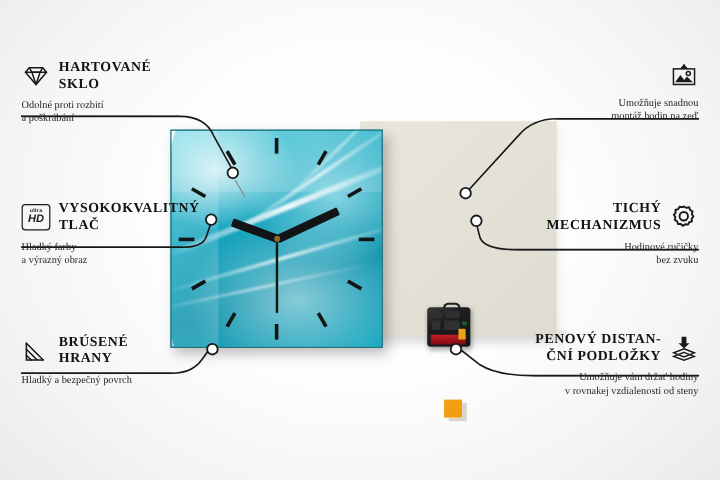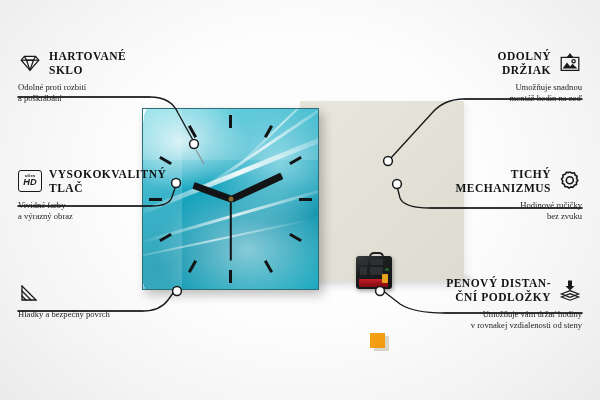--- a/index.html
+++ b/index.html
@@ -267,42 +267,42 @@
 
   <div class="feat left" id="feat-2">
     <div class="hdrow">
       <span class="hd-badge">
         <span class="u">ultra</span>
         <span class="h">HD</span>
       </span>
       <span class="title">VYSOKOKVALITNÝ
 TLAČ</span>
     </div>
-    <div class="desc">Vividné farby
+    <div class="desc">Hladký farby
 a výrazný obraz</div>
   </div>
 
   <div class="feat left" id="feat-3">
     <div class="hdrow">
       <span class="ic">
         <svg viewBox="0 0 24 24" fill="none" stroke="#17191b" stroke-width="1.3" stroke-linecap="round">
           <path d="M4 6 L18 20"></path>
           <path d="M4 11 L13 20"></path>
           <path d="M4 16 L8 20"></path>
           <path d="M4 6 L4 20 L18 20"></path>
         </svg>
       </span>
+      <span class="title">BRÚSENÉ
+HRANY</span>
     </div>
     <div class="desc">Hladký a bezpečný povrch</div>
   </div>
 
   <div class="feat right" id="feat-4">
     <div class="hdrow">
-      <span class="title">ODOLNÝ
-DRŽIAK</span>
       <span class="ic">
         <svg viewBox="0 0 24 24" fill="none" stroke="#17191b" stroke-width="1.25">
           <path d="M12 2.6 L12 5.2"></path>
           <path d="M9.4 6.2 L12 3.4 L14.6 6.2" fill="#17191b"></path>
           <rect x="3.2" y="6.4" width="17.6" height="13"></rect>
           <path d="M4.6 17.6 L9 11.6 L12.2 15.6 L14.4 12.8 L19.4 17.6 Z" fill="#17191b" stroke="none"></path>
           <circle cx="15.6" cy="10.2" r="1.7"></circle>
         </svg>
       </span>
     </div>

